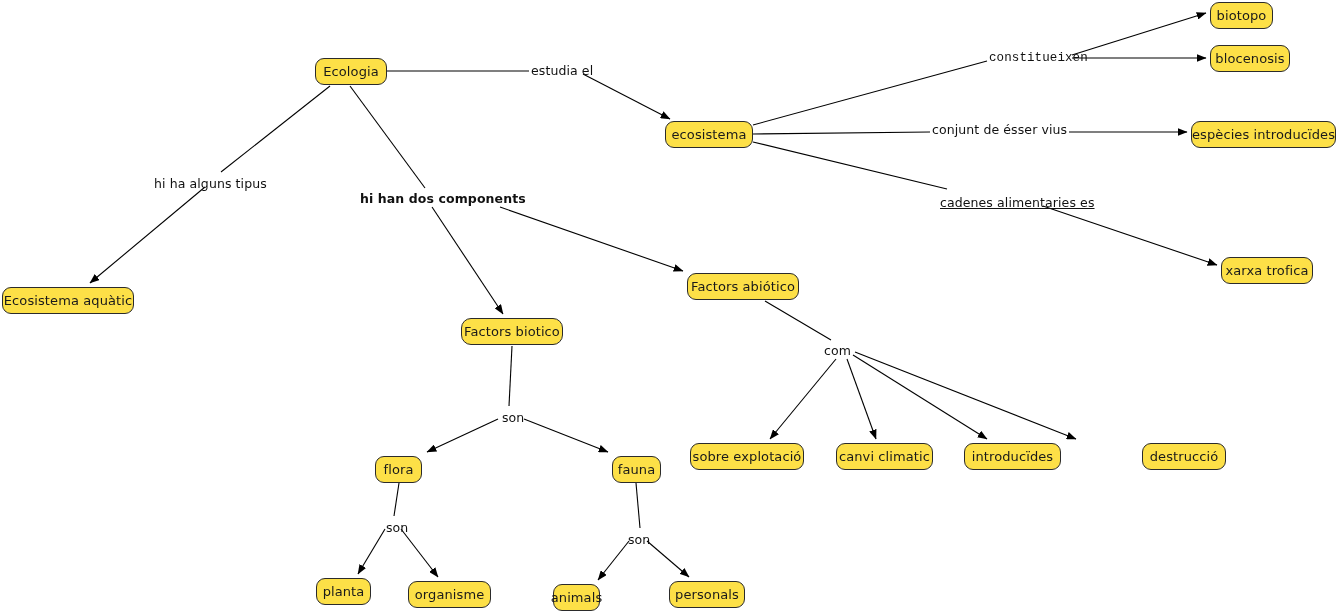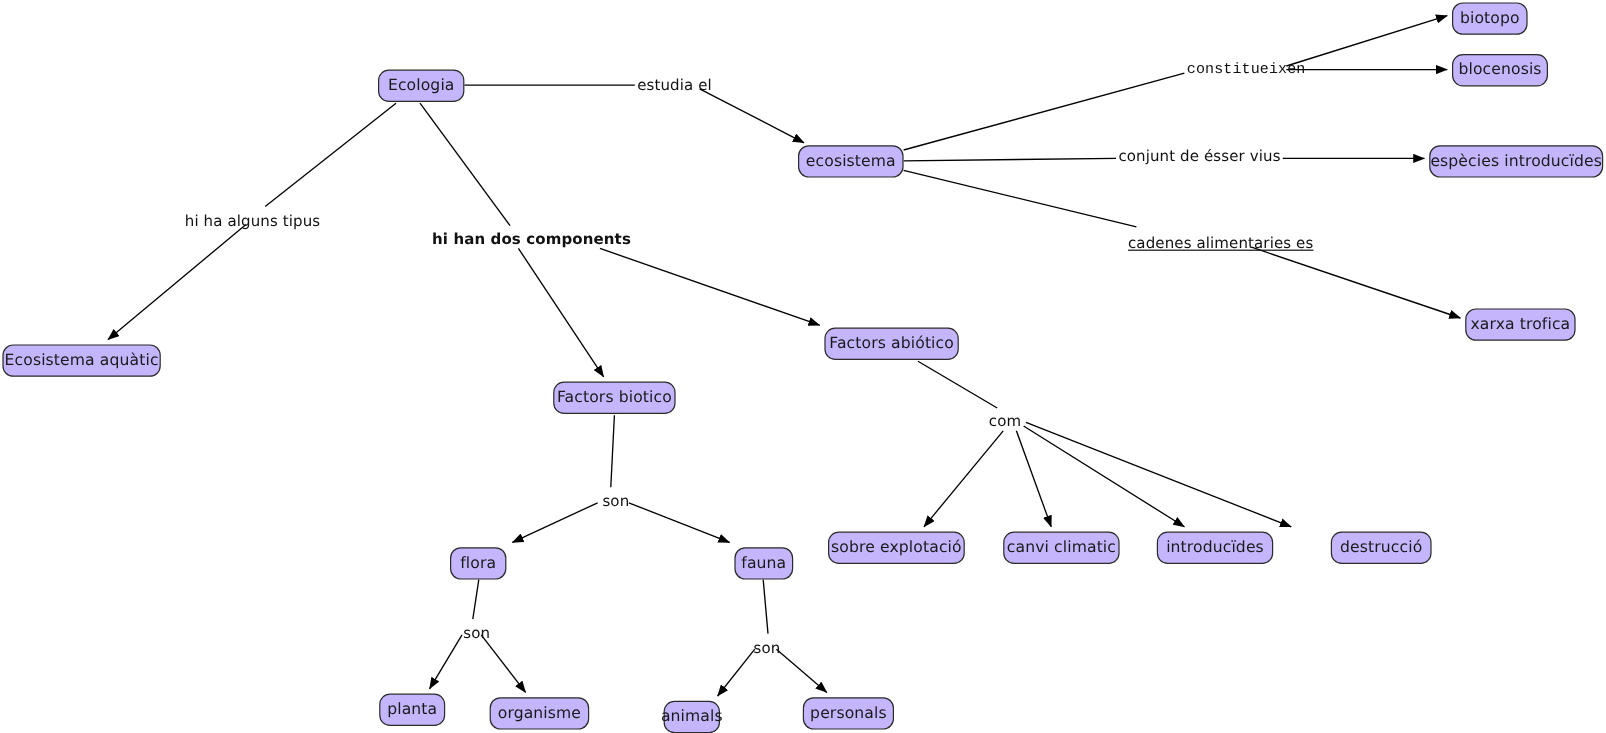--- a/index.html
+++ b/index.html
@@ -21,21 +21,21 @@
     position: absolute;
     left: 0;
     top: 0;
     width: 1338px;
     height: 611px;
     pointer-events: none;
   }
   .node {
     position: absolute;
     box-sizing: border-box;
-    background: #c4b5fd;
+    background: #fde047;
     border: 1px solid #2b2b2b;
     border-radius: 9px;
     color: #1a1a1a;
     font-size: 13px;
     line-height: 1;
     display: flex;
     align-items: center;
     justify-content: center;
     white-space: nowrap;
     padding: 0 9px;
@@ -109,21 +109,21 @@
       </div>
       <div class="node" style="left: 1191px; top: 121px; width: 145px; height: 27px;">
         <span>espècies introducïdes</span>
       </div>
       <div class="node" style="left: 1221px; top: 257px; width: 92px; height: 27px;">
         <span>xarxa trofica</span>
       </div>
       <div class="node" style="left: 2px; top: 287px; width: 132px; height: 27px;">
         <span>Ecosistema aquàtic</span>
       </div>
-      <div class="node" style="left: 461px; top: 318px; width: 102px; height: 27px;">
+      <div class="node" style="left: 461px; top: 318px; width: 102px; height: 27px; border-radius: 10px;">
         <span>Factors biotico</span>
       </div>
       <div class="node" style="left: 687px; top: 273px; width: 112px; height: 27px; text-align: center;">
         <span>Factors abiótico</span>
       </div>
       <div class="node" style="left: 375px; top: 456px; width: 47px; height: 27px;">
         <span>flora</span>
       </div>
       <div class="node" style="left: 612px; top: 456px; width: 49px; height: 27px;">
         <span>fauna</span>
@@ -142,21 +142,21 @@
       </div>
       <div class="node" style="left: 690px; top: 443px; width: 114px; height: 27px;">
         <span>sobre explotació</span>
       </div>
       <div class="node" style="left: 836px; top: 443px; width: 97px; height: 27px;">
         <span>canvi climatic</span>
       </div>
       <div class="node" style="left: 964px; top: 443px; width: 97px; height: 27px;">
         <span>introducïdes</span>
       </div>
-      <div class="node" style="left: 1109px; top: 443px; width: 84px; height: 27px;">
+      <div class="node" style="left: 1142px; top: 443px; width: 84px; height: 27px;">
         <span>destrucció</span>
       </div>
     </div>
   <div id="label-layer">
       <div class="link-label" style="left: 531px; top: 65px;">estudia el</div>
       <div class="link-label" style="left: 154px; top: 178px;">hi ha alguns tipus</div>
       <div class="link-label" style="left: 360px; top: 193px; font-weight: bold;">hi han dos components</div>
       <div class="link-label" style="left: 989px; top: 52px; font-family: Liberation Mono, monospace;">constitueixen</div>
       <div class="link-label" style="left: 932px; top: 124px;">conjunt de ésser vius</div>
       <div class="link-label" style="left: 940px; top: 197px; text-decoration: underline;">cadenes alimentaries es</div>

